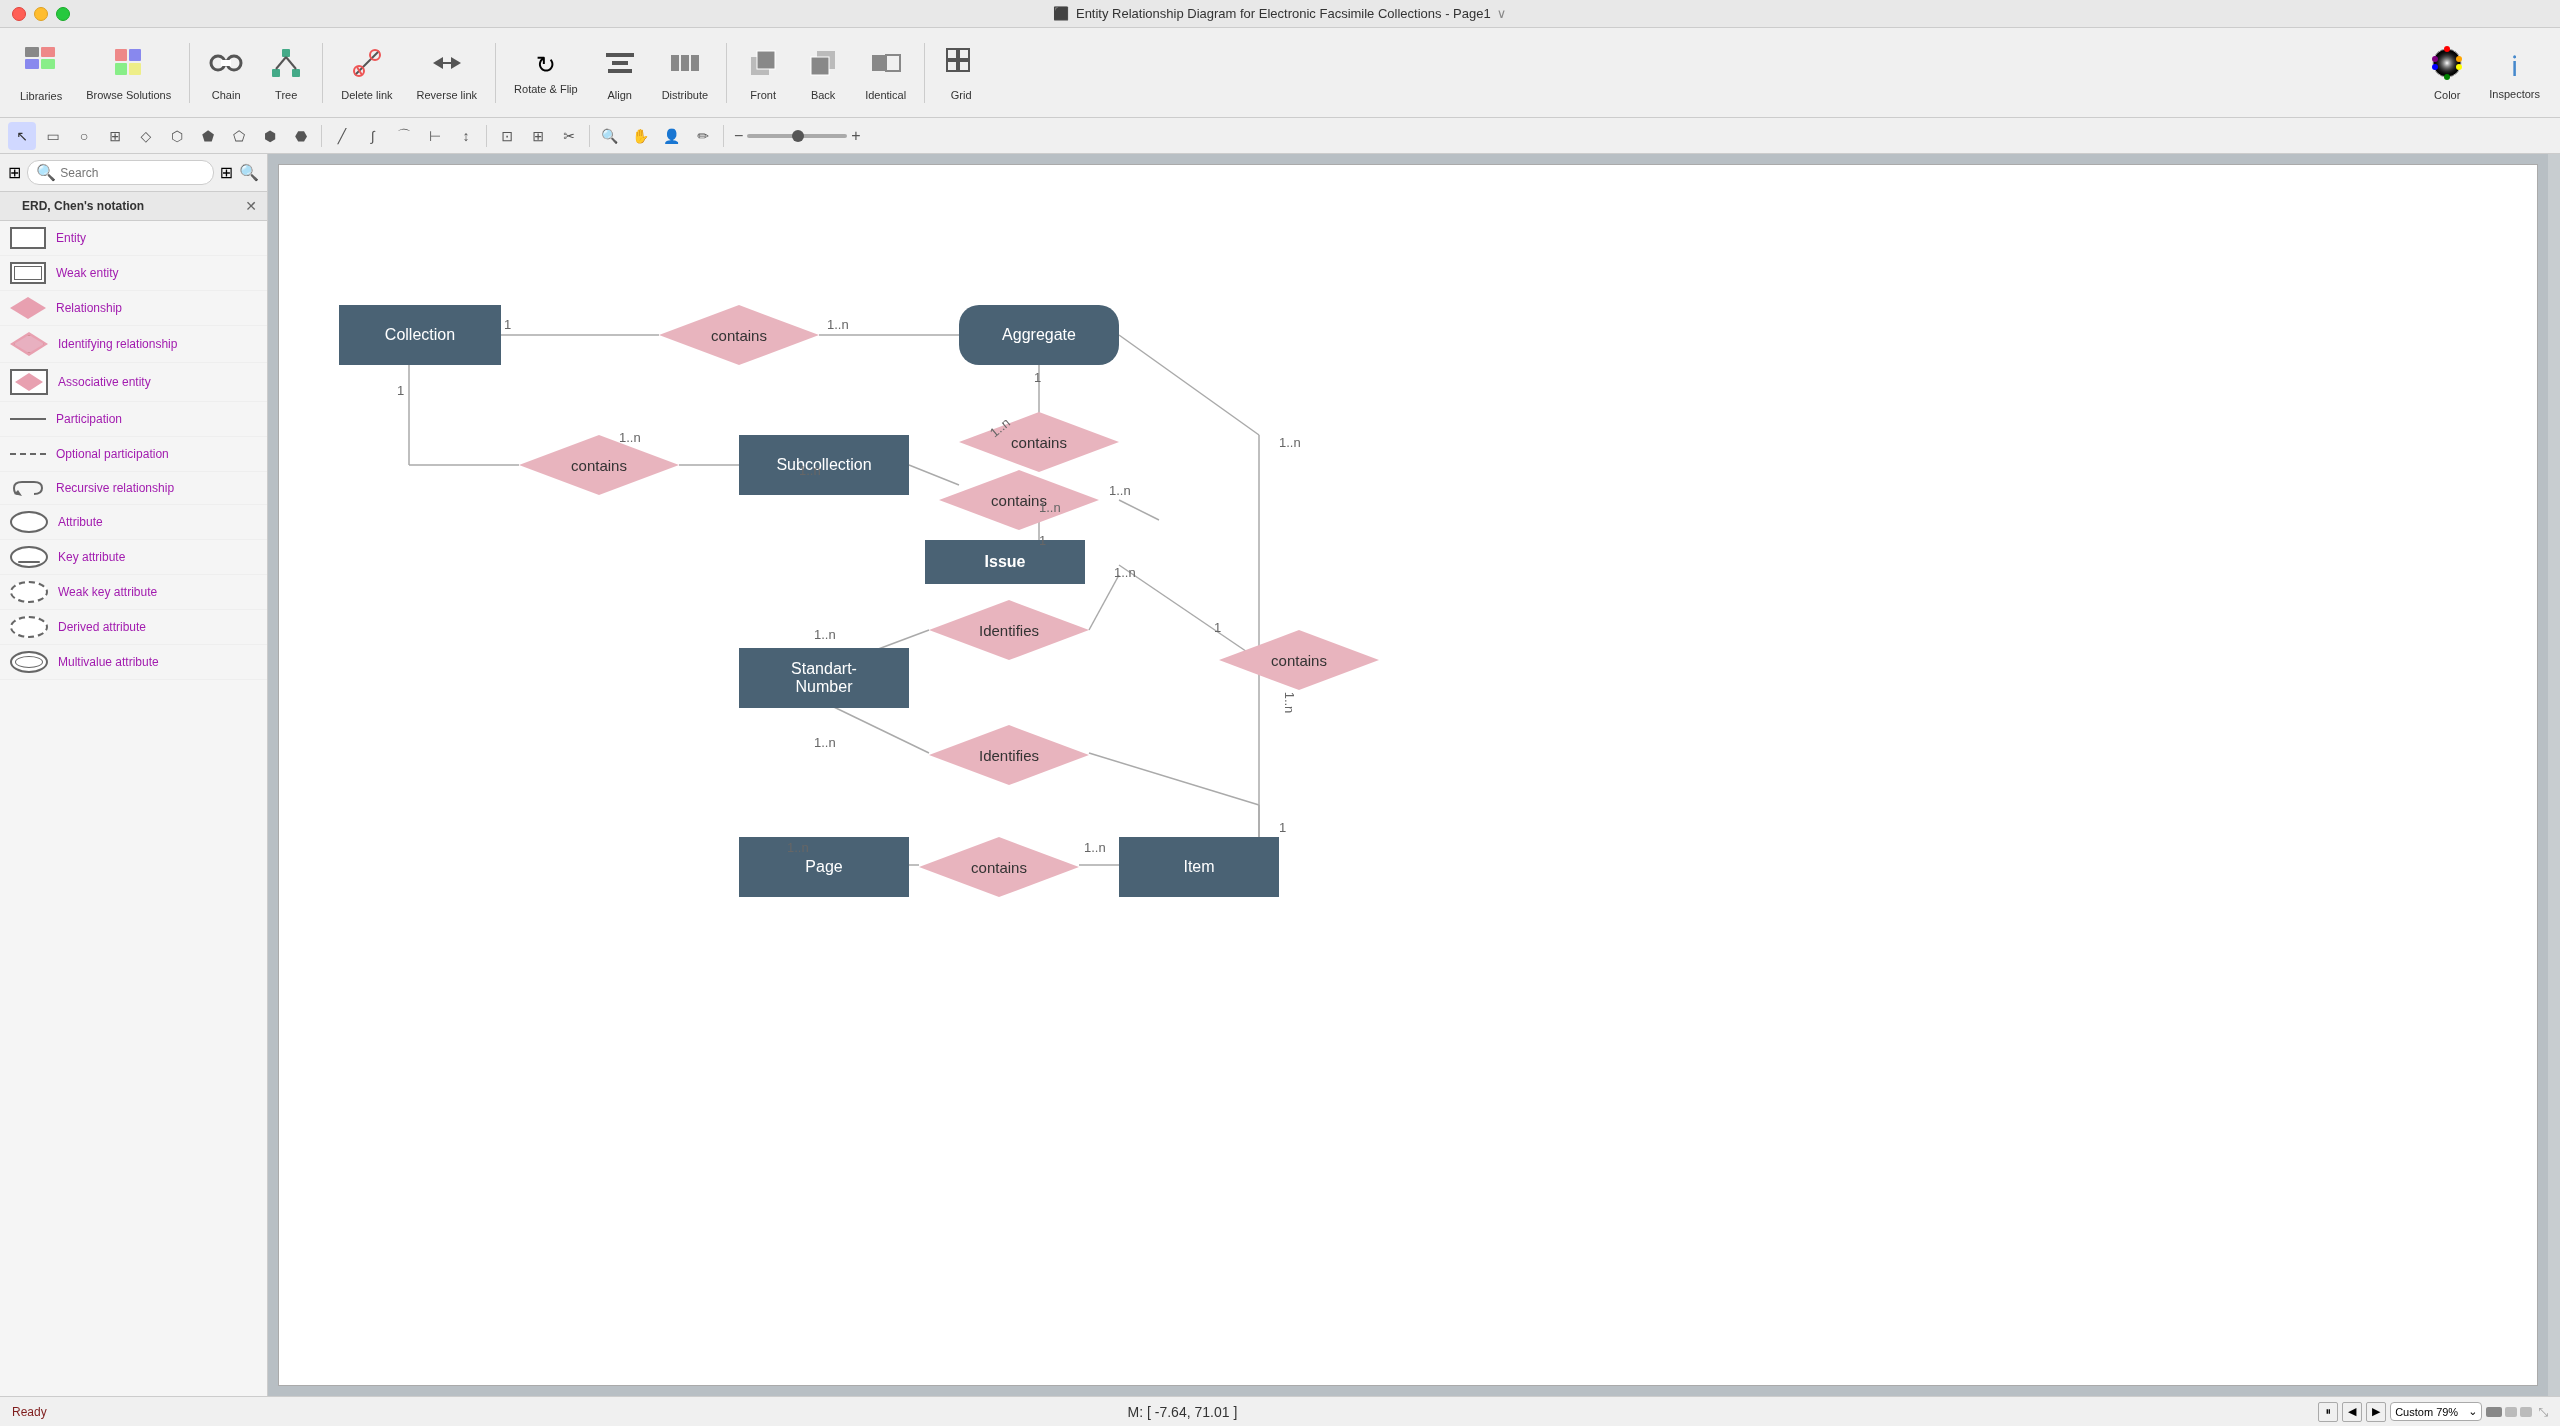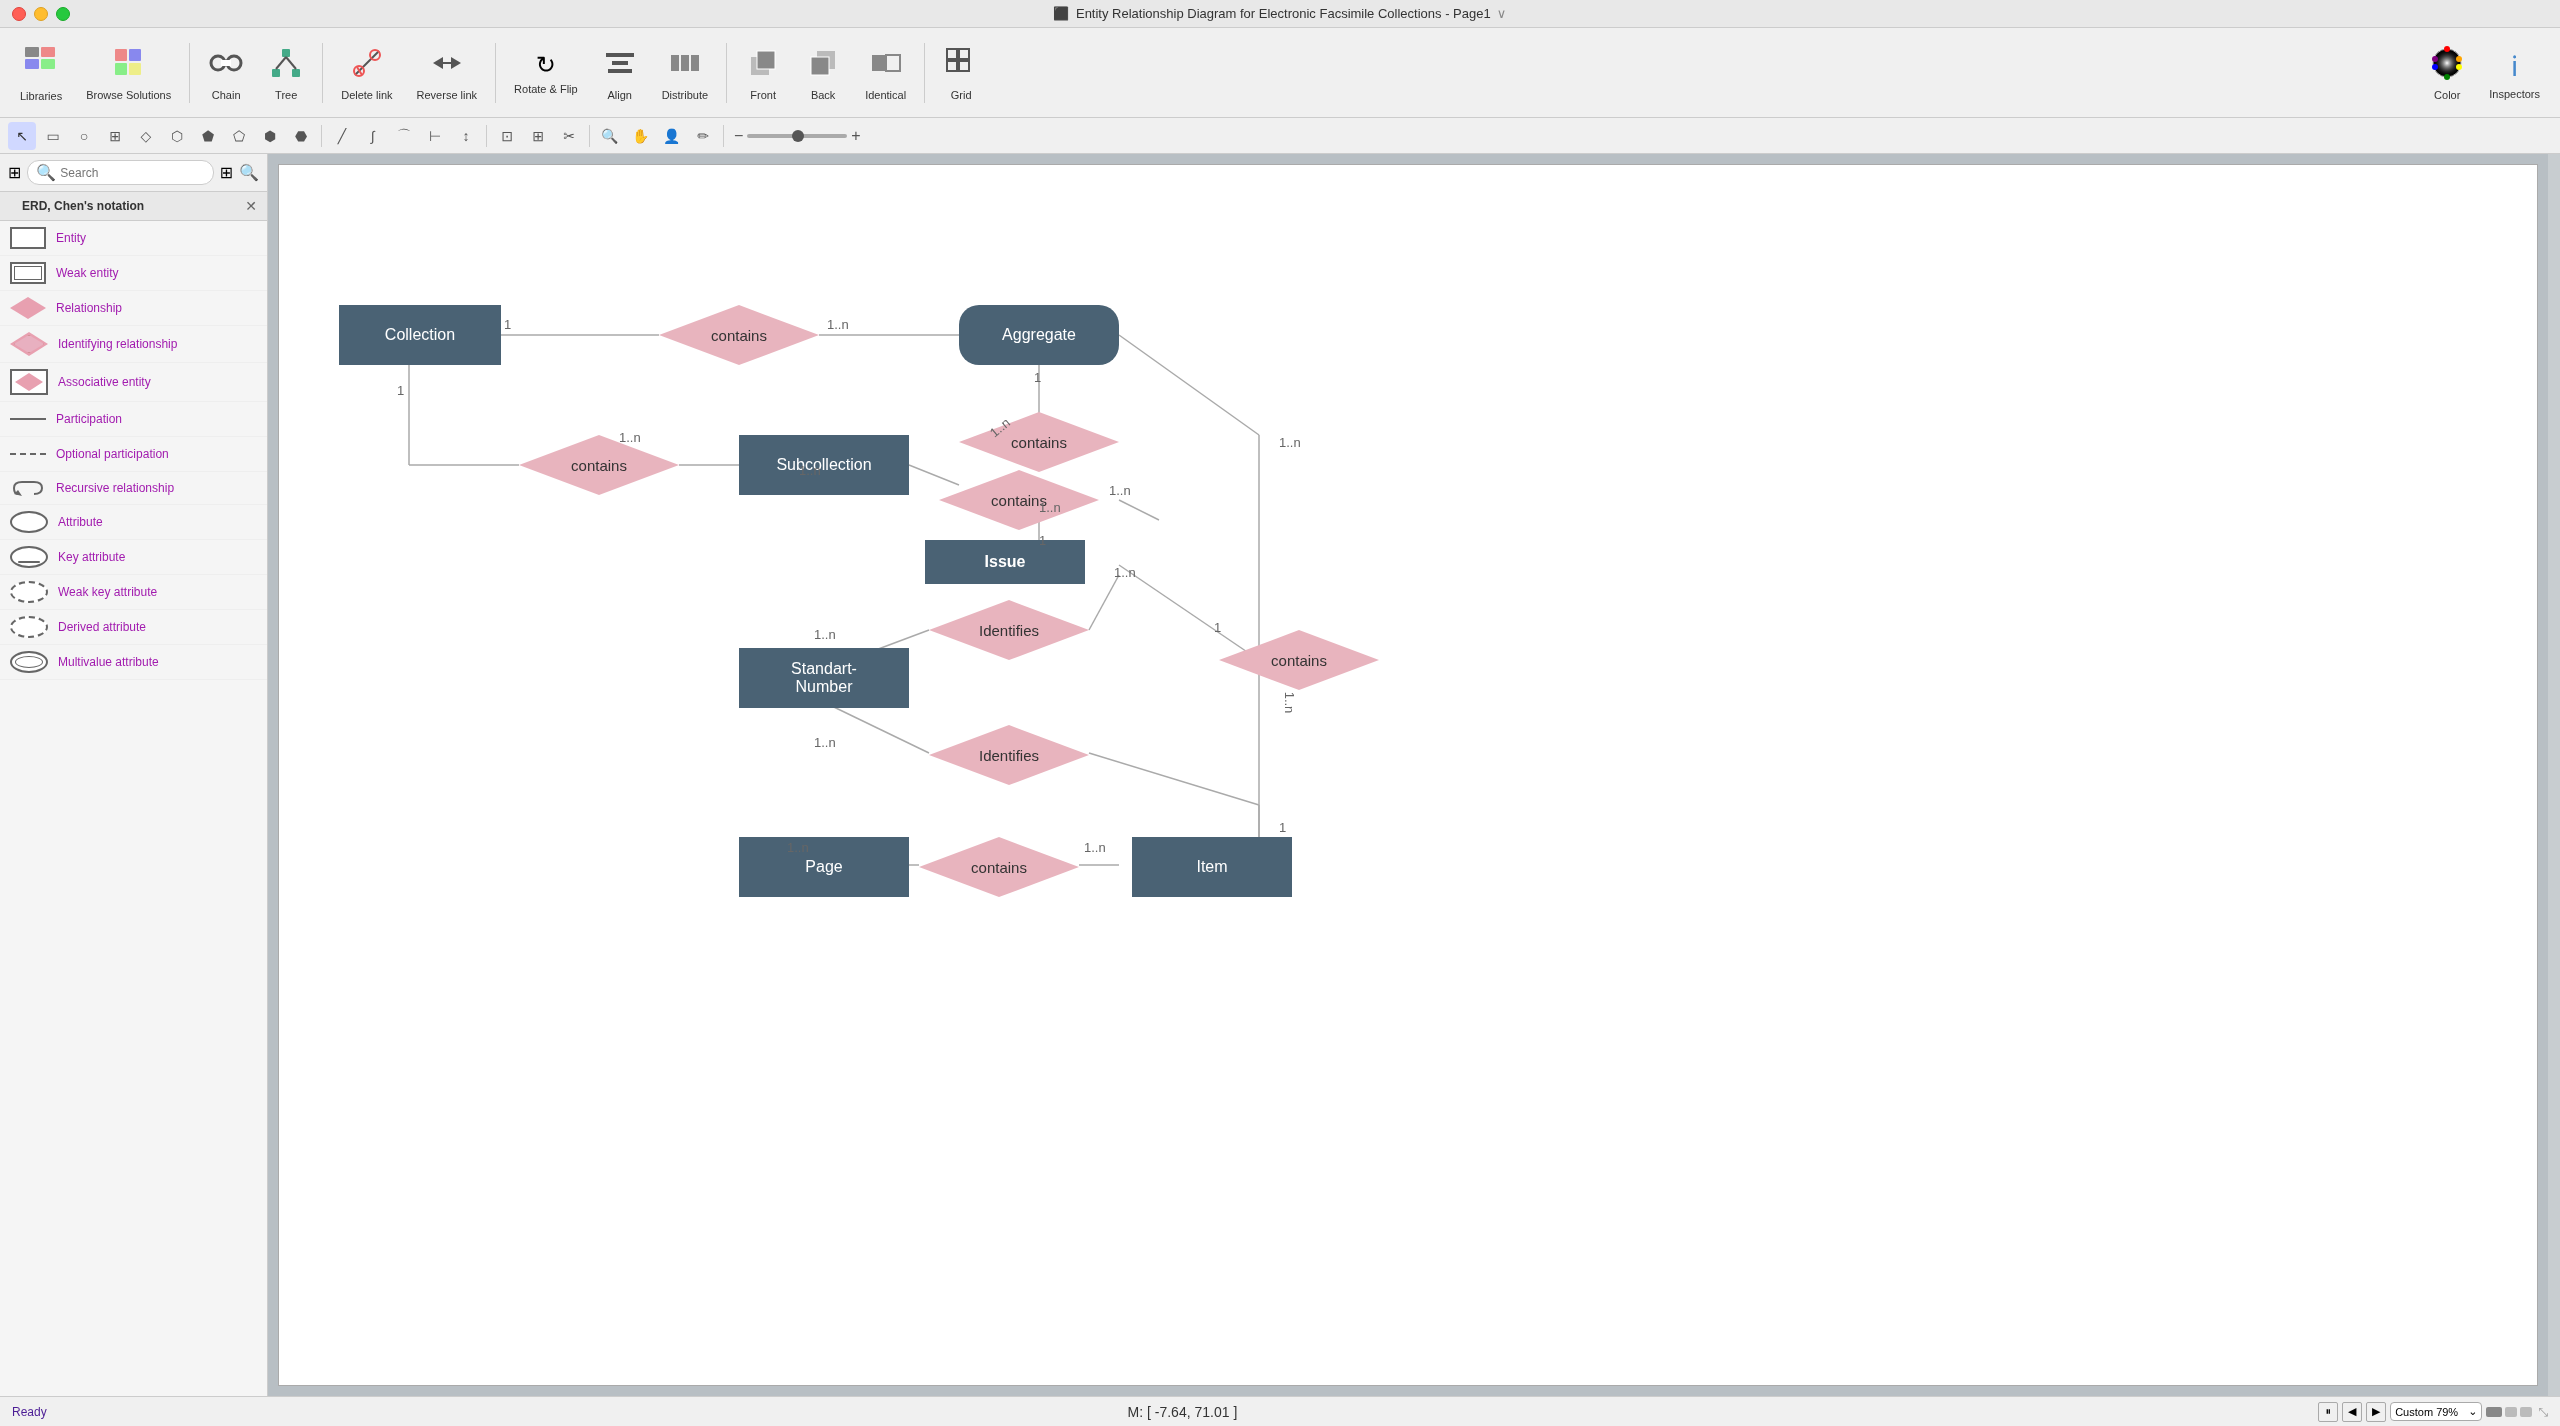--- a/index.html
+++ b/index.html
@@ -204,21 +204,21 @@
     
     .statusbar {
       height: 30px;
       background: #f0f0f0;
       border-top: 1px solid #ccc;
       display: flex;
       align-items: center;
       padding: 0 12px;
       justify-content: space-between;
     }
-    .statusbar-left { font-size: 12px; color: #4c1d95; }
+    .statusbar-left { font-size: 12px; color: #7f1d1d; }
     .statusbar-center { font-size: 14px; color: #333; }
     .statusbar-right { display: flex; align-items: center; gap: 6px; }
 
     
     .erd-entity {
       position: absolute;
       background: #4a6274;
       color: white;
       font-size: 16px;
       font-weight: 500;
@@ -665,21 +665,21 @@
 
       <div class="erd-entity" style="left:460px;top:483px;width:170px;height:60px;text-align:center;">
         <span style="white-space:pre-line;">Standart-
 Number</span>
       </div>
 
       <div class="erd-entity" style="left:460px;top:672px;width:170px;height:60px;">
         <span>Page</span>
       </div>
 
-      <div class="erd-entity" style="left:840px;top:672px;width:160px;height:60px;margin-left:13px;">
+      <div class="erd-entity" style="left:840px;top:672px;width:160px;height:60px;">
         <span>Item</span>
       </div>
 
       <div class="erd-relationship" style="left:380px;top:140px;width:160px;height:60px;">
         <span>contains</span>
       </div>
 
       <div class="erd-relationship" style="left:240px;top:270px;width:160px;height:60px;">
         <span>contains</span>
       </div>

